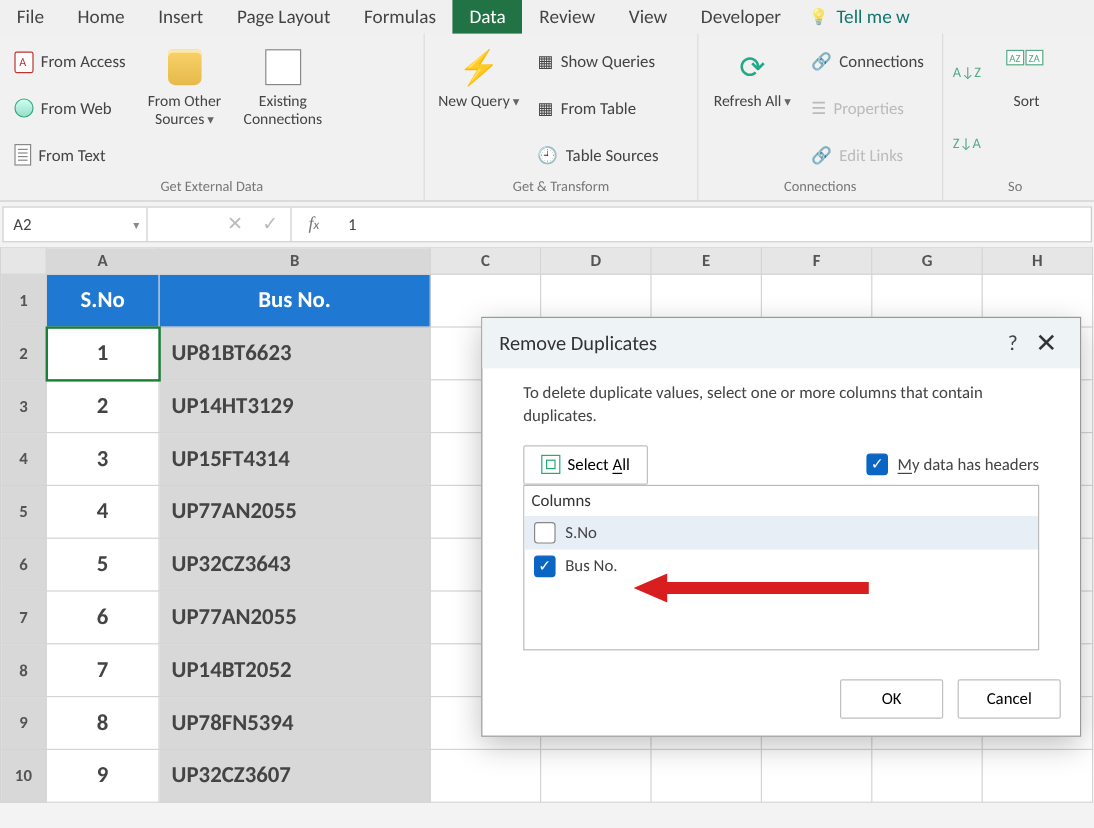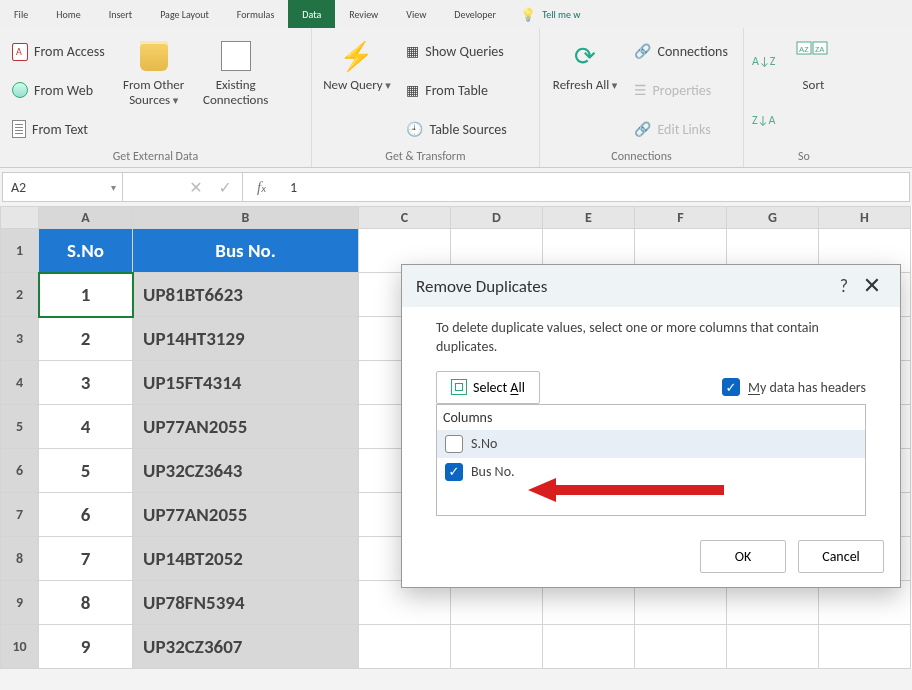--- a/index.html
+++ b/index.html
@@ -1,19 +1,19 @@
 <!DOCTYPE html>
 <html><head>
 <meta charset="utf-8">
 <style>
   * { box-sizing: border-box; margin: 0; padding: 0; font-family: "Segoe UI", Calibri, Arial, sans-serif; }
   body { background: #f3f3f3; width: 912px; height: 690px; overflow: hidden; position: relative; color: #444; }
 
   
-  .ribbon-tabs { display: flex; height: 28px; background: #f0f0f0; align-items: stretch; font-size: 10px; }
+  .ribbon-tabs { display: flex; height: 28px; background: #f0f0f0; align-items: stretch; font-size: 16px; }
   .tab { padding: 4px 14px; color: #444; cursor: pointer; display:flex; align-items:center; }
   .tab.active { background: #217346; color: #fff; }
   .tell-me { padding: 4px 10px; color:#0f766e; display:flex; align-items:center; gap:6px; }
   .tell-me::before { content:"💡"; font-size:13px; opacity:.6; }
 
   
   .ribbon { display: flex; height: 140px; background:#f1f1f1; border-bottom:1px solid #ccc; }
   .group { border-right:1px solid #ddd; padding:6px 8px 0 8px; display:flex; flex-direction:column; justify-content:space-between; }
   .group-label { text-align:center; font-size:12px; color:#777; padding:2px 0 4px; }
   .group-body { display:flex; flex:1; gap:8px; }
@@ -67,21 +67,21 @@
   .dlg-title .close{ width:28px; text-align:center; font-size:22px; color:#333; cursor:pointer; line-height:1;}
   .dlg-body { padding:12px 34px 14px; }
   .dlg-msg { color:#444; margin-bottom:14px; line-height:1.35; }
   .dlg-row { display:flex; align-items:center; gap:16px; margin-bottom:0;}
   .btn { border:1px solid #bfbfbf; background:#fff; padding:7px 14px; font-size:14px; cursor:pointer; display:flex; align-items:center; gap:6px; border-radius:2px;}
   .chk { width:18px; height:18px; border:1.5px solid #888; border-radius:3px; display:inline-flex; align-items:center; justify-content:center; background:#fff;}
   .chk.checked{ background:#0a66c2; border-color:#0a66c2;}
   .chk.checked::after{content:"✓"; color:#fff; font-size:13px;}
   .inline-chk{display:flex; align-items:center; gap:8px;}
   .u{text-decoration:underline; text-underline-offset:2px;}
-  .listbox{ border:1px solid #bbb; height:112px; overflow:auto; }
+  .listbox{ border:1px solid #bbb; height:138px; overflow:auto; }
   .listbox .lab{ padding:4px 6px; font-size:14px; color:#333; background:#fff;}
   .list-item{ display:flex; align-items:center; gap:8px; padding:5px 8px; }
   .list-item.hover{ background:#e7eef5; }
   .dlg-actions{ display:flex; justify-content:flex-end; gap:12px; padding:10px 16px 14px;}
   .dlg-actions .btn{ min-width:86px; justify-content:center; }
 
   
   .arrow{ position:absolute; left:528px; top:476px; pointer-events:none;}
   .arrow svg{display:block;}
 
@@ -100,21 +100,21 @@
     <div class="tab">Formulas</div>
     <div class="tab active">Data</div>
     <div class="tab">Review</div>
     <div class="tab">View</div>
     <div class="tab">Developer</div>
     <div class="tell-me">Tell me w</div>
   </div>
 
 <div class="ribbon">
 
-  <div class="group" style="width:312px">
+  <div class="group" style="width:354px">
     <div class="group-body">
       <div class="stackv" style="justify-content:space-around">
         <div class="item">
             <span class="ic-db"></span>
             <span>From Access</span>
           </div>
         <div class="item">
             <span class="ic-globe"></span>
             <span>From Web</span>
           </div>

